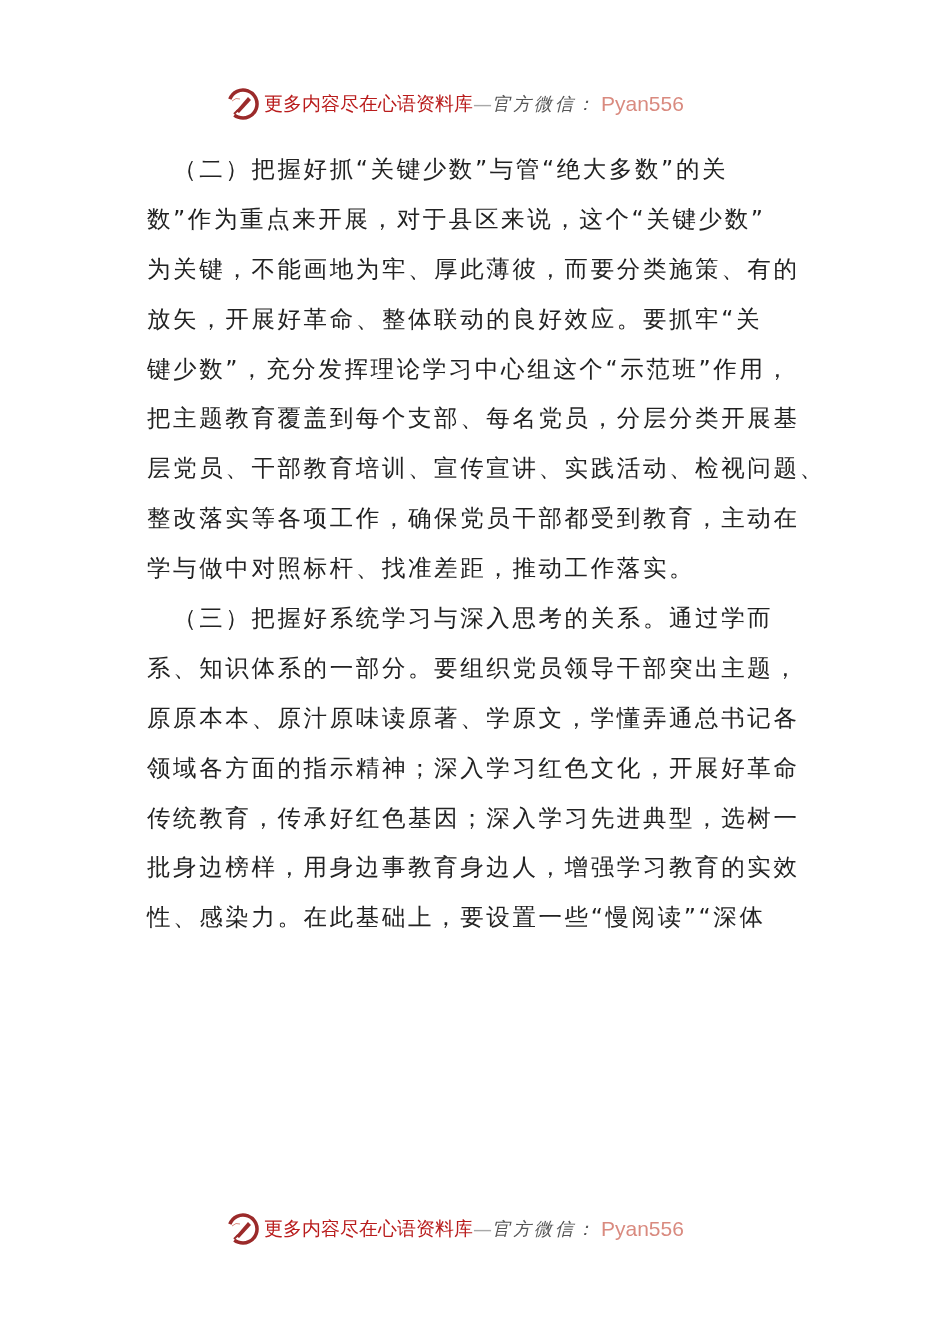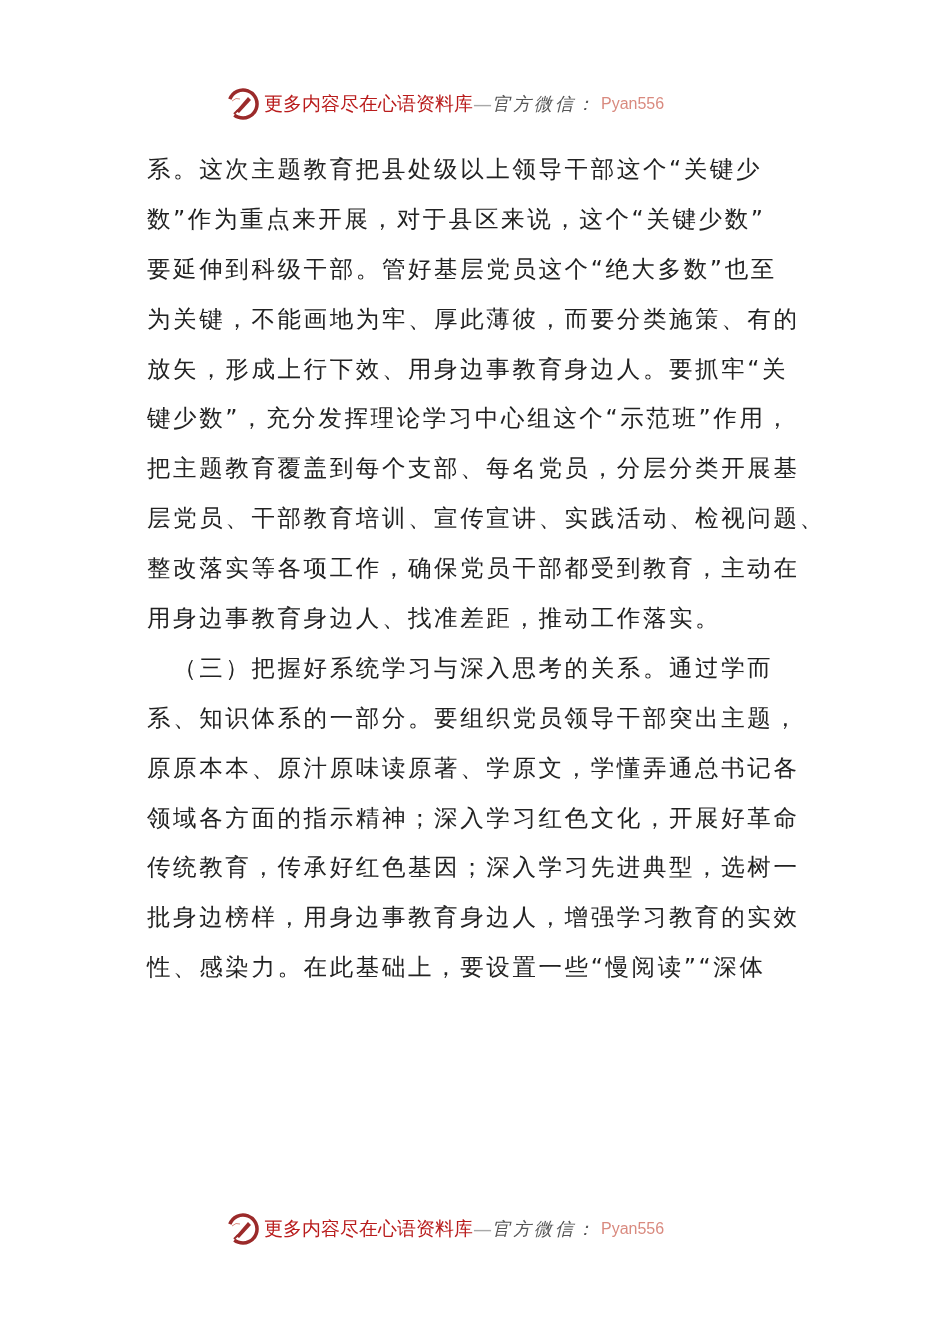--- a/index.html
+++ b/index.html
@@ -4,51 +4,50 @@
   <style>
     html, body { margin: 0; padding: 0; background: #ffffff; }
     body { width: 950px; height: 1344px; position: relative; overflow: hidden; font-family: "DejaVu Sans", sans-serif; }
     .watermark { position: absolute; left: 226px; height: 36px; display: flex; align-items: center; white-space: nowrap; }
     .watermark.top { top: 86px; }
     .watermark.bottom { top: 1211px; }
     .wm-logo { width: 34px; height: 34px; margin-right: 4px; }
     .wm-main { font-family: "DejaVu Serif", serif; font-size: 19px; color: #b91c1c; letter-spacing: 0px; }
     .wm-dash { font-size: 19px; color: #a8a8a8; }
     .wm-official { font-family: Liberation Serif, serif; font-size: 18px; color: #555555; letter-spacing: 3px; font-style: italic; }
-    .wm-id { font-family: "Liberation Sans", sans-serif; font-size: 16px; color: #d98a7f; margin-left: 4px; }
+    .wm-id { font-family: "Liberation Sans", sans-serif; font-size: 21px; color: #d98a7f; margin-left: 4px; }
     .content { position: absolute; left: 147px; top: 145px; width: 660px; }
     .line { height: 49.9px; line-height: 49.9px; font-size: 23.5px; color: #222222; white-space: nowrap; letter-spacing: 2.6px; font-family: "DejaVu Sans", sans-serif; }
   </style>
 </head>
 <body>
 
 <div class="watermark top">
   <svg class="wm-logo" viewBox="0 0 34 34">
     <circle cx="17" cy="17" r="14" fill="none" stroke="#9b2a2a" stroke-width="3.5" stroke-dasharray="70 18" transform="rotate(200 17 17)"></circle>
     <path d="M10 24 L22 10 L25 13 L13 26 Z" fill="#9b2a2a"></path>
     <path d="M8 27 L12 23" stroke="#9b2a2a" stroke-width="2"></path>
     <path d="M6 14 Q10 10 14 12" stroke="#d98a7f" stroke-width="1" fill="none"></path>
   </svg>
   <span class="wm-main">更多内容尽在心语资料库</span>
   <span class="wm-dash">—</span>
   <span class="wm-official">官方微信：</span>
   <span class="wm-id">Pyan556</span>
 </div>
 
 <div class="content">
-  <div class="line">系。这次主题教育把县处级以上领导干部这个“关键少</div>
+  <div class="line">　（二）把握好抓“关键少数”与管“绝大多数”的关</div>
   <div class="line">数”作为重点来开展，对于县区来说，这个“关键少数”</div>
-  <div class="line">要延伸到科级干部。管好基层党员这个“绝大多数”也至</div>
   <div class="line">为关键，不能画地为牢、厚此薄彼，而要分类施策、有的</div>
-  <div class="line">放矢，形成上行下效、用身边事教育身边人。要抓牢“关</div>
+  <div class="line">放矢，开展好革命、整体联动的良好效应。要抓牢“关</div>
   <div class="line">键少数”，充分发挥理论学习中心组这个“示范班”作用，</div>
   <div class="line">把主题教育覆盖到每个支部、每名党员，分层分类开展基</div>
   <div class="line">层党员、干部教育培训、宣传宣讲、实践活动、检视问题、</div>
   <div class="line">整改落实等各项工作，确保党员干部都受到教育，主动在</div>
-  <div class="line">用身边事教育身边人、找准差距，推动工作落实。</div>
+  <div class="line">学与做中对照标杆、找准差距，推动工作落实。</div>
   <div class="line">　（三）把握好系统学习与深入思考的关系。通过学而</div>
   <div class="line">系、知识体系的一部分。要组织党员领导干部突出主题，</div>
   <div class="line">原原本本、原汁原味读原著、学原文，学懂弄通总书记各</div>
   <div class="line">领域各方面的指示精神；深入学习红色文化，开展好革命</div>
   <div class="line">传统教育，传承好红色基因；深入学习先进典型，选树一</div>
   <div class="line">批身边榜样，用身边事教育身边人，增强学习教育的实效</div>
   <div class="line">性、感染力。在此基础上，要设置一些“慢阅读”“深体</div>
 </div>
 
 <div class="watermark bottom">

